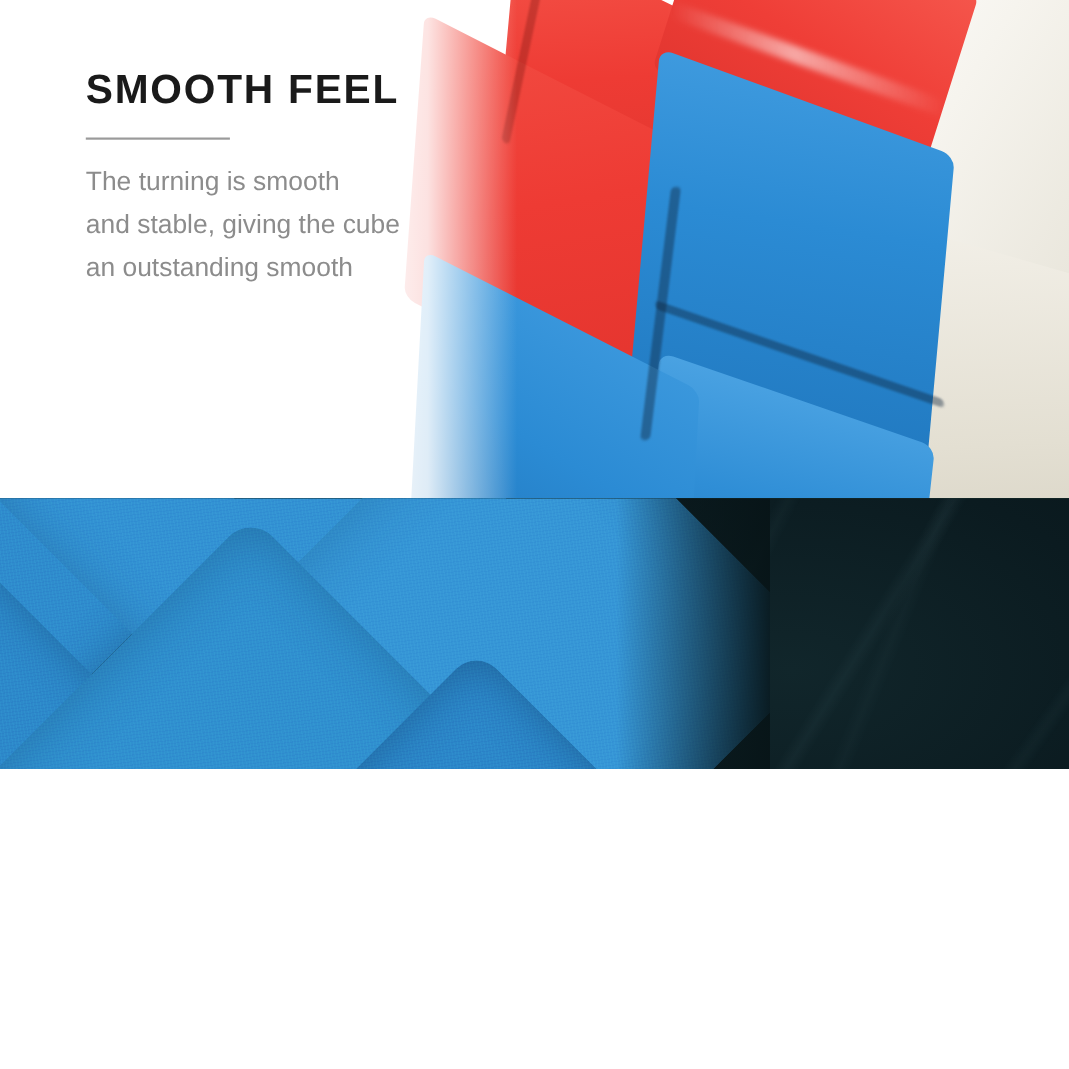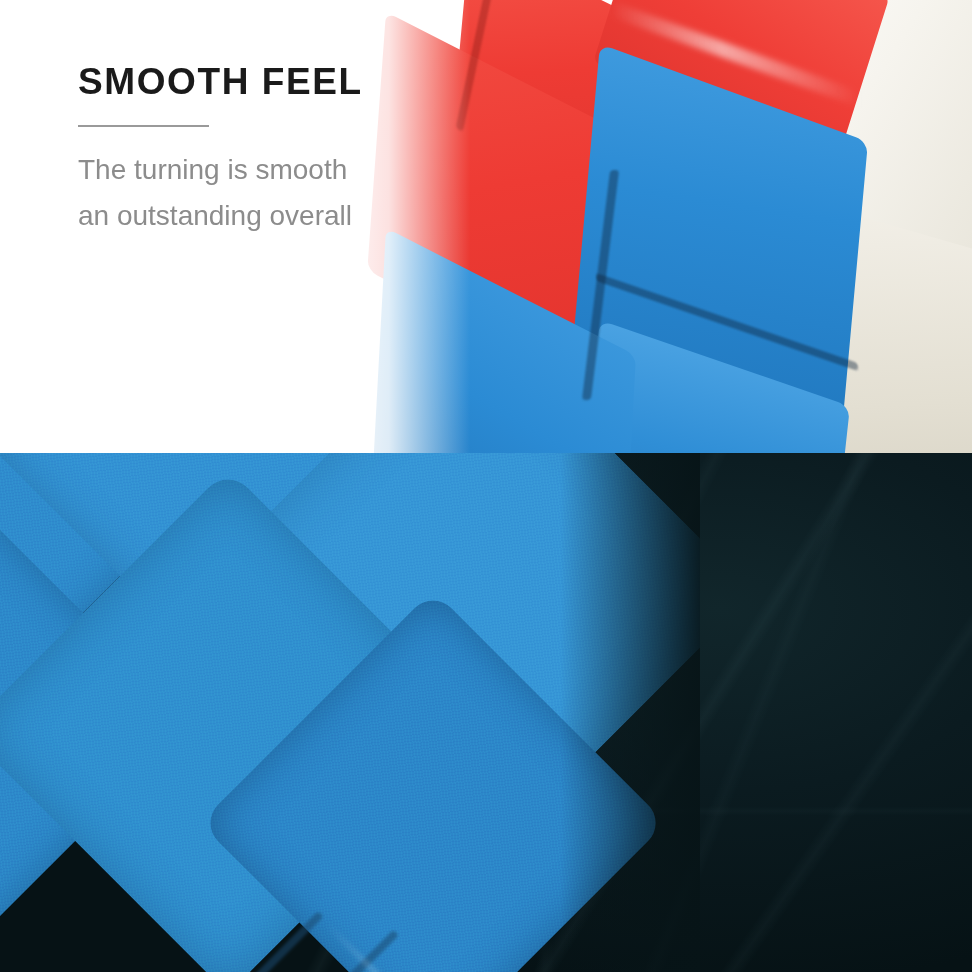--- a/index.html
+++ b/index.html
@@ -8,21 +8,21 @@
     padding: 0;
     background: #ffffff;
   }
   body {
     font-family: "Liberation Sans", sans-serif;
   }
 
   .page {
     position: relative;
     width: 972px;
-    height: 972px;
+    height: 699px;
     overflow: hidden;
     background: #22c55e;
     text-decoration: underline;
   }
 
   
   .panel {
     position: absolute;
     left: 0;
     width: 972px;
@@ -203,21 +203,21 @@
     margin: 0;
     white-space: nowrap;
   }
   .rule-dark {
     width: 131px;
     height: 2px;
     background: #9a9a9a;
     margin: 24px 0 20px 0;
   }
   .body-gray {
-    font-size: 28px;
+    font-size: 24px;
     line-height: 1.62;
     color: #8c8c8c;
     margin: 0;
   }
   .body-gray .ln { display: block; white-space: nowrap; }
 
   
   .bg-frosted {
     position: absolute;
     inset: 0;
@@ -377,21 +377,22 @@
       <div class="tp-gloss"></div>
 
       <div class="tp-fade-left"></div>
     </div>
 
     <div class="text-smooth">
       <h2 class="heading-dark">SMOOTH FEEL</h2>
       <div class="rule-dark"></div>
       <p class="body-gray">
         <span class="ln">The turning is smooth</span>
-        <span class="ln">an outstanding overall</span>
+        <span class="ln">and stable, giving the cube</span>
+        <span class="ln">an outstanding smooth</span>
       </p>
     </div>
 
   </section>
 
   <section class="panel panel-frosted">
 
     <div class="bg-frosted"></div>
     <div class="bg-streaks"></div>
 

